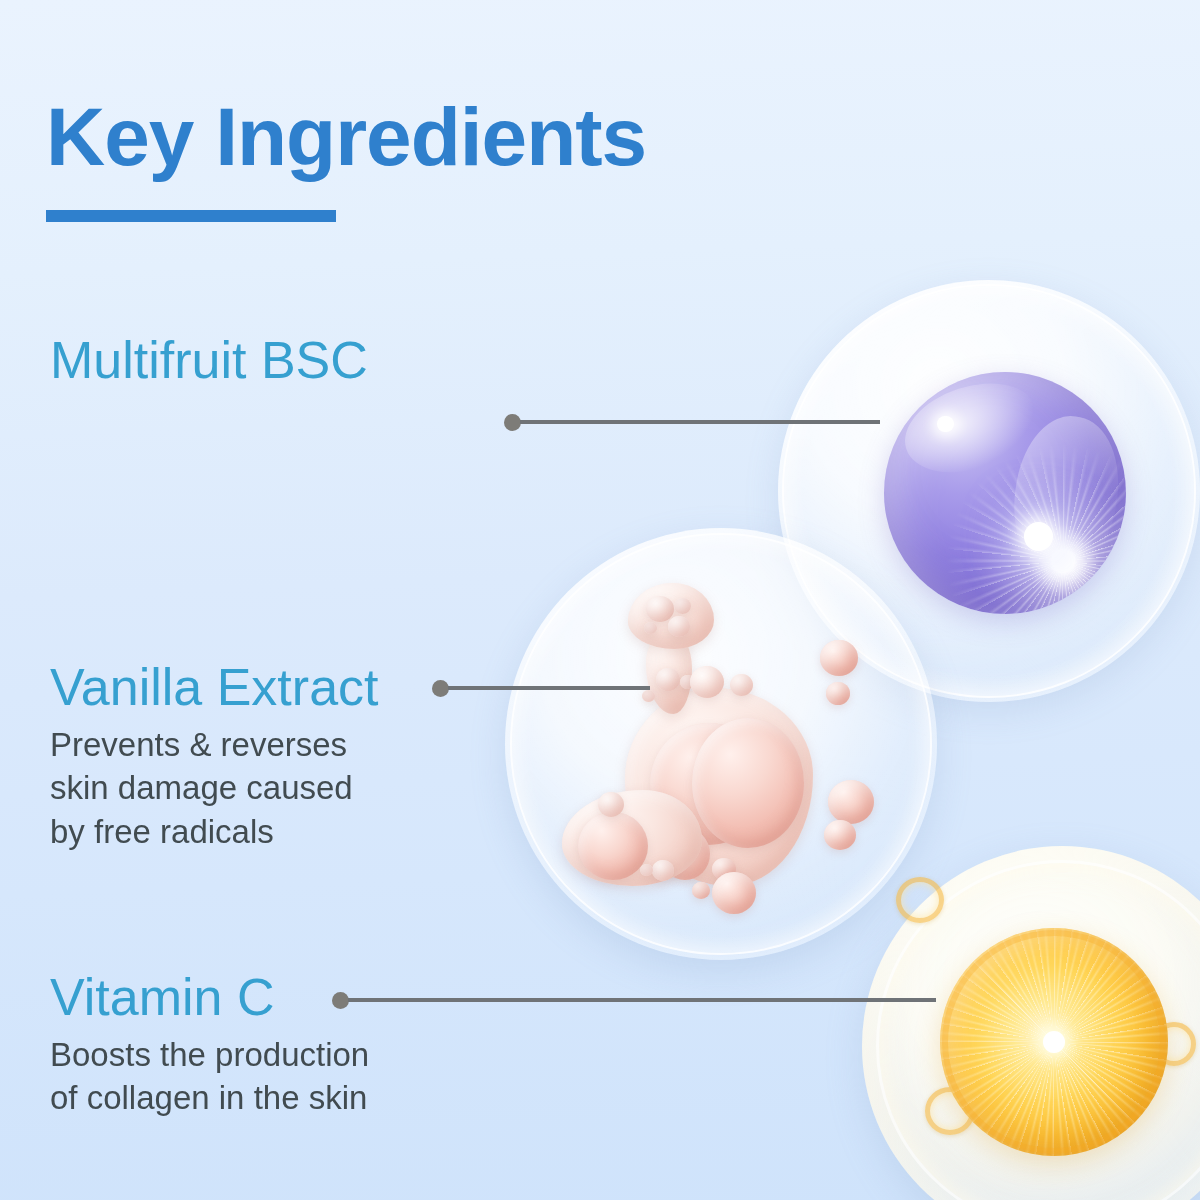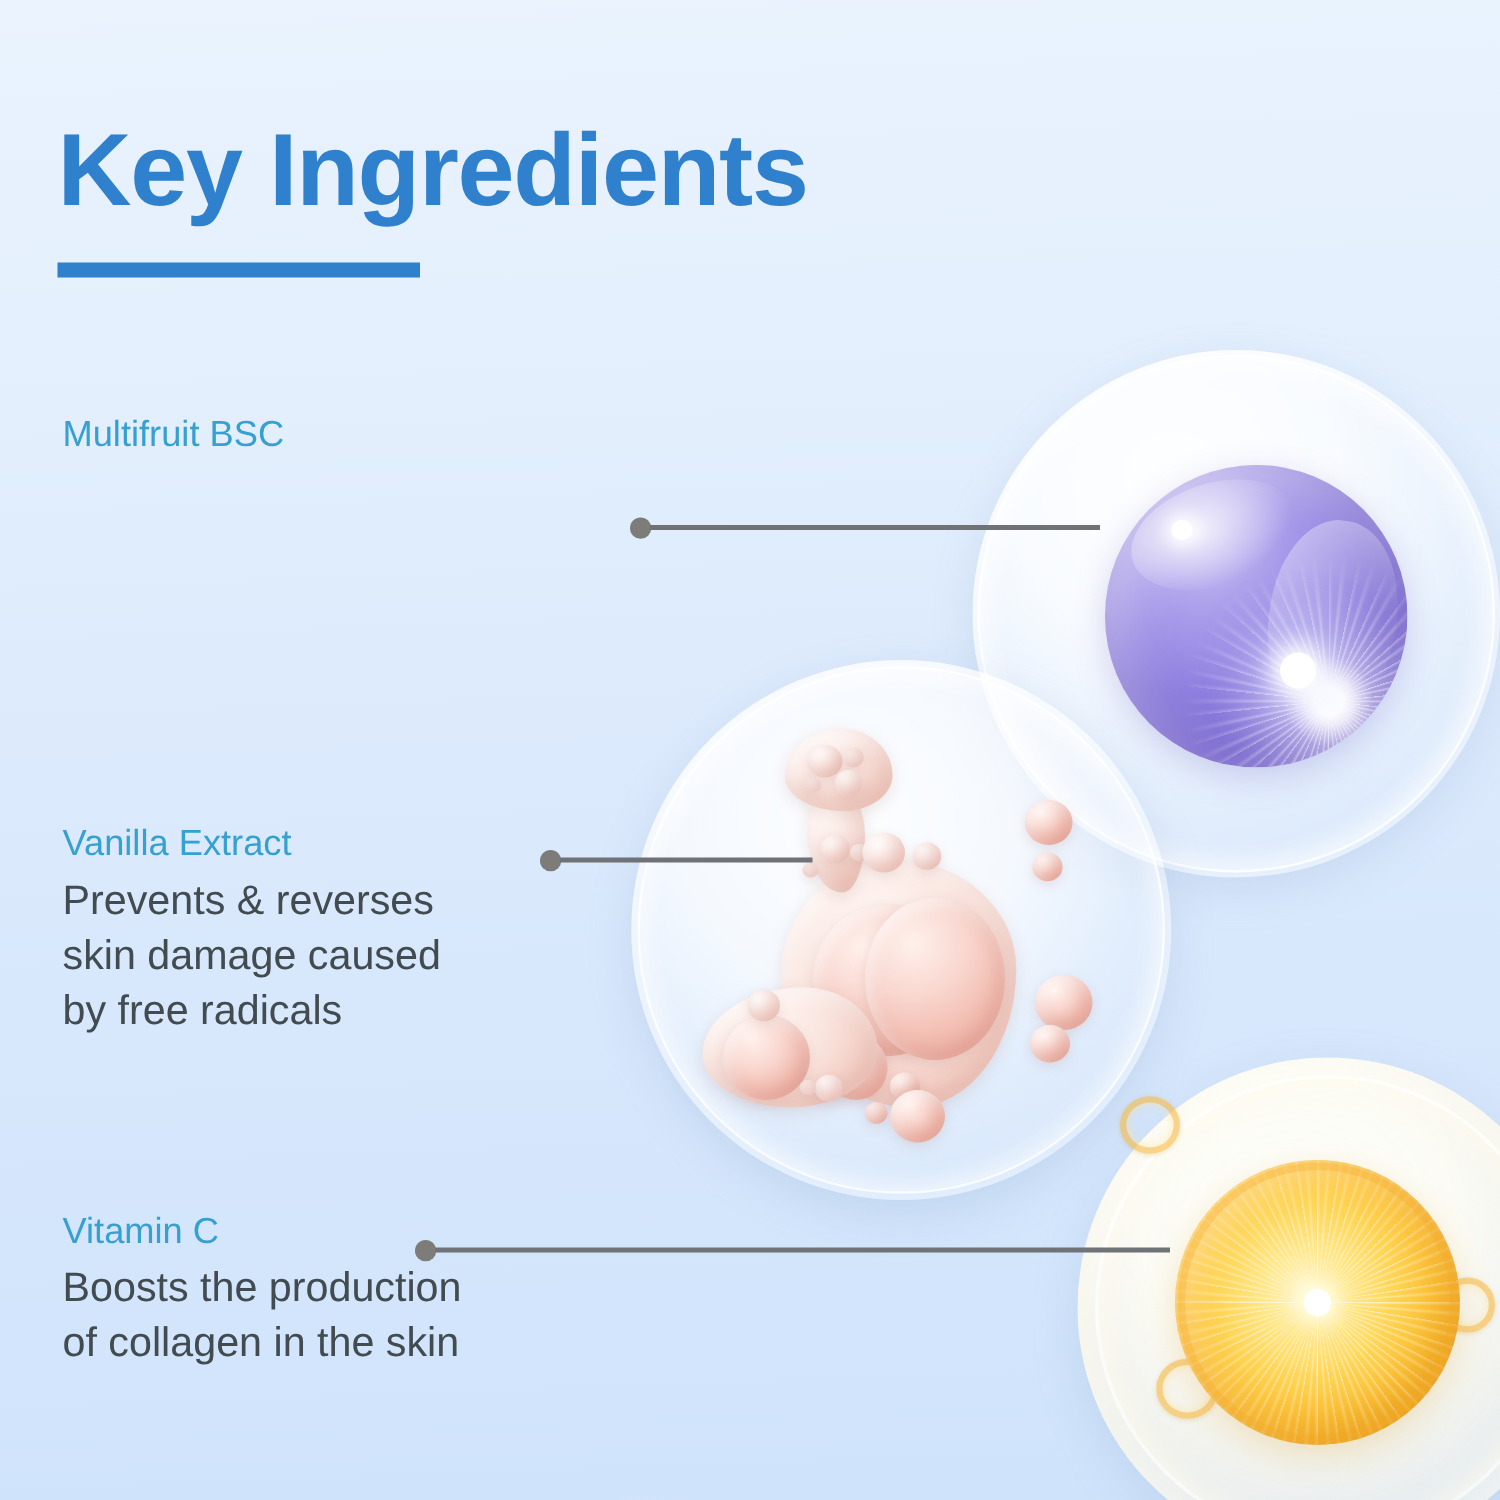--- a/index.html
+++ b/index.html
@@ -161,21 +161,21 @@
     position:absolute;left:46px;top:96px;
     font-size:82px;font-weight:bold;color:#2f80cd;letter-spacing:-1px;
     line-height:1;white-space:nowrap;
   }
   #title-underline{
     position:absolute;left:46px;top:210px;width:290px;height:12px;background:#2f80cd;
   }
 
   .block{position:absolute;}
   .ing-name{
-    font-size:29px;color:#36a0d0;line-height:1.05;white-space:nowrap;font-weight:normal;
+    font-size:52px;color:#36a0d0;line-height:1.05;white-space:nowrap;font-weight:normal;
   }
   .ing-desc{
     font-size:33px;color:#414b50;line-height:1.33;margin-top:8px;white-space:pre-line;
   }
 
   #block-1{left:50px;top:333px;}
   #block-2{left:50px;top:660px;}
   #block-3{left:50px;top:970px;}
 
   

